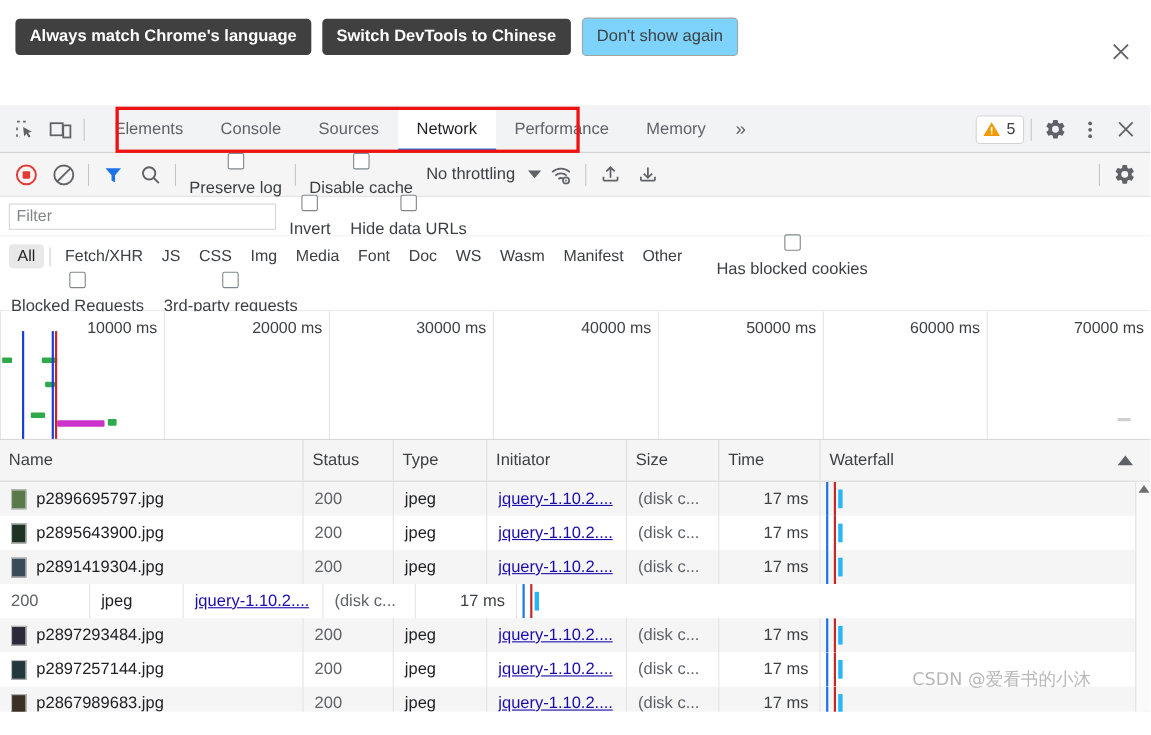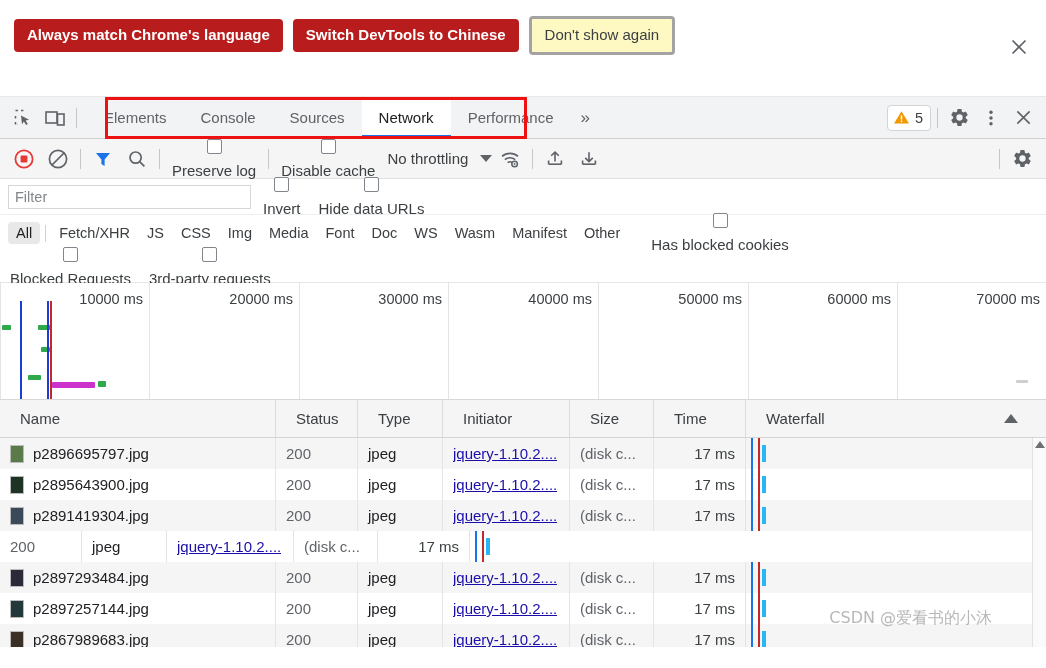--- a/index.html
+++ b/index.html
@@ -21,27 +21,27 @@
     border-bottom: 1px solid #e8e8e8;
     padding: 10px 14px 0 14px;
   }
   .banner-row1 { display: flex; align-items: center; gap: 10px; height: 34px; }
   .info-icon { width: 20px; height: 20px; flex: none; }
   .banner-text {
     font-size: 15.5px; color: #202124; letter-spacing: 0.1px;
   }
   .banner-row2 { display: flex; align-items: center; gap: 10px; margin-top: 6px; padding-left: 0px;}
   .btn-primary {
-    background: #b91c1c; color: #fff; border: none; border-radius: 4px;
+    background: #404040; color: #fff; border: none; border-radius: 4px;
     font-size: 15px; font-weight: bold; padding: 8px 13px;
     font-family: "Liberation Sans", sans-serif;
     cursor: pointer; white-space: nowrap; line-height: 1.1;
   }
   .btn-secondary {
-    background: #fef9c3; color: #3c4043; border: 3px solid #a3a3a3; border-radius: 4px;
+    background: #7dd3fc; color: #3c4043; border: 1px solid #a3a3a3; border-radius: 4px;
     font-size: 15px; padding: 8px 13px;
     font-family: "Liberation Sans", sans-serif;
     cursor: pointer; white-space: nowrap; line-height: 1.1;
   }
   .banner-close {
     position: absolute; right: 14px; top: 34px;
     width: 26px; height: 26px; cursor: pointer;
     display: flex; align-items: center; justify-content: center;
   }
 
@@ -140,21 +140,21 @@
   .ov-bar { position:absolute; border-radius:1px; }
   .ov-line { position:absolute; top:18px; bottom:0; width:2px; }
 
   
   .table { position:relative; background:#fff; height: 247px; overflow:hidden; }
   .thead {
     display:flex; height:38px; align-items:center;
     background:#f5f5f5; border-bottom:1px solid #d4d4d4;
     font-size:15px; color:#3c4043;
   }
-  .th { padding: 0 20px; height:100%; display:flex; align-items:center; border-right:1px solid #dcdcdc; white-space:nowrap; cursor:pointer; }
+  .th { padding: 0 8px; height:100%; display:flex; align-items:center; border-right:1px solid #dcdcdc; white-space:nowrap; cursor:pointer; }
   .th.last { border-right:none; flex:1; justify-content:space-between; }
   .sort-arrow { width:0;height:0;border-left:7px solid transparent;border-right:7px solid transparent;border-bottom:9px solid #5f6368; margin-right:8px; }
   .trow {
     display:flex; height:31px; align-items:center; font-size:15px; color:#202124;
   }
   .trow.odd { background:#f5f5f5; }
   .trow.even { background:#ffffff; }
   .td { padding: 0 10px; height:100%; display:flex; align-items:center; border-right:1px solid #e4e4e4; overflow:hidden; white-space:nowrap; }
   .td.name { gap:9px; }
   .td.num { justify-content:flex-end; color:#3c4043; }
@@ -223,20 +223,23 @@
           <span>Console</span>
         </div>
       <div class="tab">
           <span>Sources</span>
         </div>
       <div class="tab selected">
           <span>Network</span>
         </div>
       <div class="tab">
           <span>Performance</span>
+        </div>
+      <div class="tab">
+          <span>Memory</span>
         </div>
       <div class="tab-more">»</div>
     </div>
 
     <div class="tab-right">
       <div class="warn-badge">
         <svg width="17" height="15" viewBox="0 0 17 15">
           <path d="M8.5 1.2L16 13.6H1z" fill="#f29900"></path>
           <rect x="7.75" y="5.4" width="1.5" height="4.2" fill="#fff"></rect>
           <rect x="7.75" y="10.5" width="1.5" height="1.5" fill="#fff"></rect>

